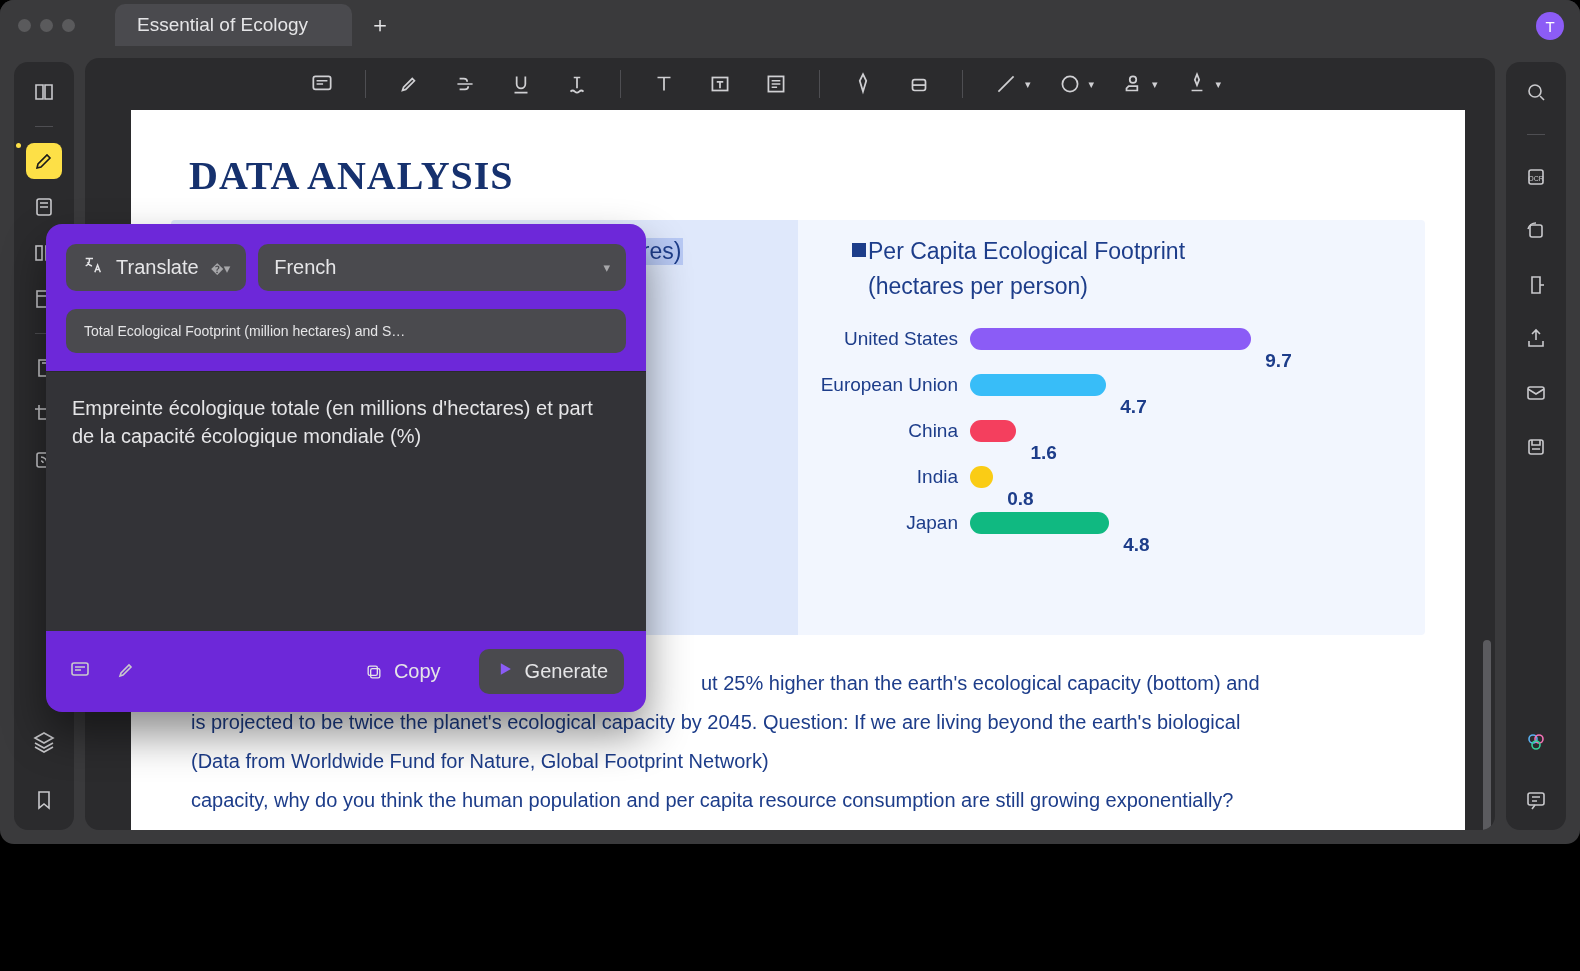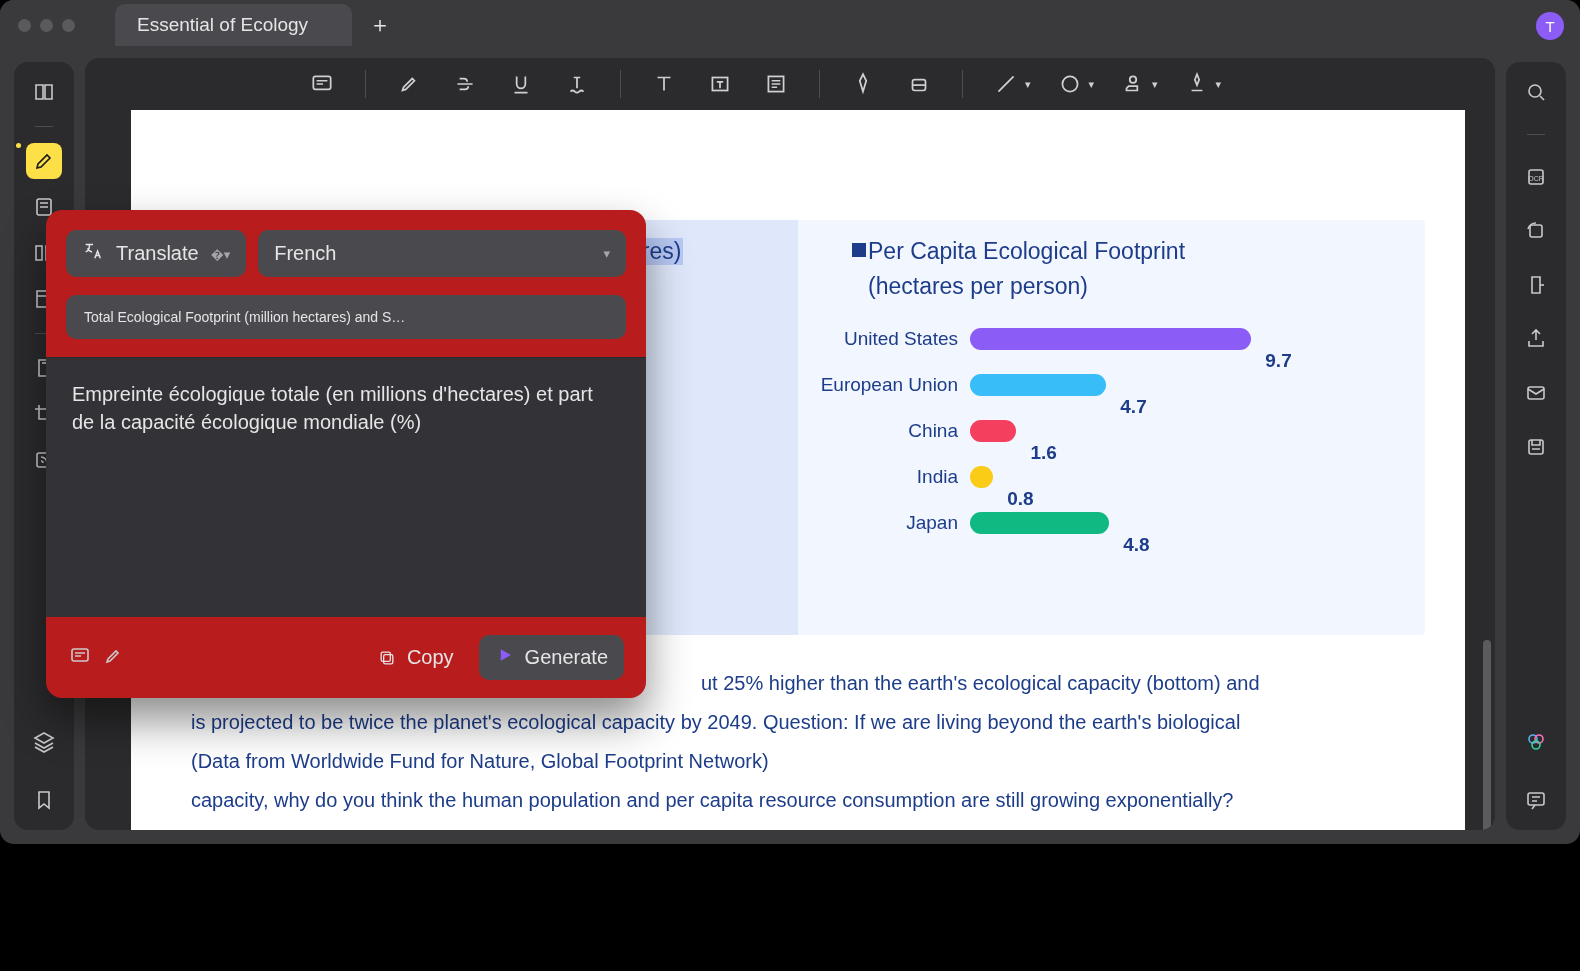--- a/index.html
+++ b/index.html
@@ -71,29 +71,29 @@
   .row { display:flex; align-items:center; }
   .row .label { width:150px; text-align:right; color:var(--navy); font-size:19px; font-weight:500; padding-right:12px;}
   .row .bar-track { width:290px; height:22px; position:relative; }
   .row .bar { position:absolute; left:0; top:0; height:22px; border-radius:11px; }
   .row .val { margin-left:14px; color:var(--navy); font-size:19px; font-weight:600; }
   .left-single { position:absolute; left:62px; top:128px; display:flex; align-items:center; gap:16px; color:var(--navy); font-size:19px; font-weight:600;}
 
   .body-text { position:absolute; left:60px; right:60px; top:554px; color:var(--navy); font-size:20px; line-height:39px; }
 
   
-  .ai-panel { position:absolute; left:46px; top:210px; width:600px; background:#b91c1c; border-radius:16px; box-shadow:0 22px 44px rgba(0,0,0,.45); color:var(--text-light);}
+  .ai-panel { position:absolute; left:46px; top:224px; width:600px; background:#6d28d9; border-radius:16px; box-shadow:0 22px 44px rgba(0,0,0,.45); color:var(--text-light);}
   .ai-top { padding:20px 20px 14px 20px; display:flex; gap:12px; }
   .ai-select { background:#4a4a4e; border-radius:10px; padding:10px 16px; display:flex; align-items:center; gap:12px; font-size:20px; }
   .ai-select.small { flex:0 0 auto; }
   .ai-select.wide { flex:1; }
   .ai-select .caret { margin-left:auto; opacity:.6; font-size:13px; }
   .ai-input { margin:4px 20px 0 20px; background:#4a4a4e; border-radius:10px; padding:14px 18px; font-size:14px; white-space:nowrap; overflow:hidden; text-overflow:ellipsis;}
   .ai-output { background:#333337; margin:18px 0 0 0; padding:22px 26px; min-height:260px; font-size:20px; line-height:28px; border-top:1px solid #2a2a2c; }
-  .ai-foot { display:flex; align-items:center; padding:18px 22px; gap:9px; }
+  .ai-foot { display:flex; align-items:center; padding:18px 22px; gap:22px; }
   .ai-foot .spacer { flex:1; }
   .ai-btn { display:flex; align-items:center; gap:10px; font-size:20px; padding:10px 16px; border-radius:10px;}
   .ai-btn.gen { background:#4a4a4e; }
   .ai-btn .play { color:#8b5cf6; }
 </style>
 </head>
 <body>
 
 <div class="window">
 
@@ -334,20 +334,21 @@
           <svg viewBox="0 0 24 24">
             <path d="M12 3l2 5-2 5-2-5zM7 18h10"></path>
           </svg>
         </div>
         <span class="caret">▾</span>
       </div>
   </div>
 
   <div class="stage">
     <div class="page">
+      <div class="heading">DATA ANALYSIS</div>
 
       <div class="chart-wrap">
         <div class="chart-col left">
           <div class="legend">
             <span class="legend-sq"></span>
             <span class="hl">Total Ecological Footprint (million hectares)</span>
           </div>
         </div>
         <div class="chart-col right">
           <div class="legend">
@@ -406,21 +407,21 @@
             </div>
         </div>
       </div>
 
       <div class="left-single">
         <span>0 (25%)</span>
       </div>
 
       <div class="body-text">
         <div style="padding-left:510px">ut 25% higher than the earth's ecological capacity (bottom) and</div>
-        <div>is projected to be twice the planet's ecological capacity by 2049. Question: If we are living beyond the earth's biological</div>
+        <div>is projected to be twice the planet's ecological capacity by 2045. Question: If we are living beyond the earth's biological</div>
         <div>(Data from Worldwide Fund for Nature, Global Footprint Network)</div>
         <div>capacity, why do you think the human population and per capita resource consumption are still growing exponentially?</div>
       </div>
     </div>
     <div class="scroll">
         <div class="thumb"></div>
       </div>
   </div>
 
   <div class="ai-panel">

